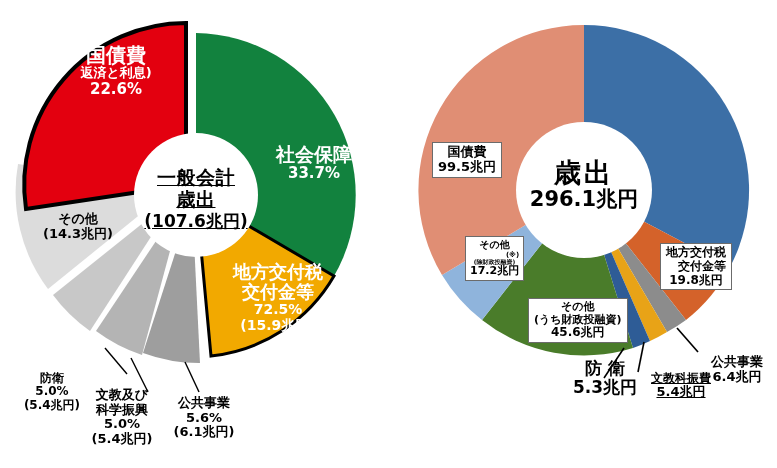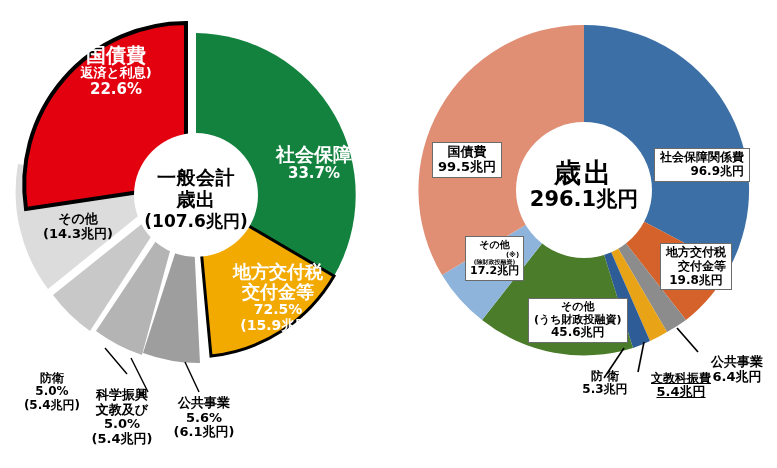--- a/index.html
+++ b/index.html
@@ -39,20 +39,21 @@
   .lbl-white { color: #ffffff; }
   .lbl-black { color: #000000; }
 
   
   .center-left {
     position: absolute;
     text-align: center;
     line-height: 1.18;
     font-weight: bold;
     color: #000;
+    text-decoration: underline;
   }
   .center-left .big { font-size: 19px; letter-spacing: 0.5px; }
   .center-left .sub { font-size: 17px; }
 
   .center-right {
     position: absolute;
     text-align: center;
     line-height: 1.1;
     font-weight: bold;
     color: #000;
@@ -147,22 +148,22 @@
       <div>(14.3兆円)</div>
     </div>
 
     <div class="lbl lbl-black" style="left:8px; top:372px; width:88px; font-size:12px;">
       <div>防衛</div>
       <div>5.0%</div>
       <div>(5.4兆円)</div>
     </div>
 
     <div class="lbl lbl-black" style="left:70px; top:388px; width:104px; font-size:13px;">
+      <div>文教及び</div>
       <div>科学振興</div>
-      <div>文教及び</div>
       <div>5.0%</div>
       <div>(5.4兆円)</div>
     </div>
 
     <div class="lbl lbl-black" style="left:152px; top:396px; width:104px; font-size:13px;">
       <div>公共事業</div>
       <div>5.6%</div>
       <div>(6.1兆円)</div>
     </div>
   </div>
@@ -197,45 +198,41 @@
     <div class="center-right" style="left:128px; top:158px; width:128px;">
       <div class="big">歳出</div>
       <div class="sub">296.1兆円</div>
     </div>
 
     <div class="boxlbl" style="left:40px; top:142px; font-size:13px;">
       <span class="l1">国債費</span>
       <span class="l2">99.5兆円</span>
     </div>
 
-    <div class="boxlbl" style="left:262px; top:148px; font-size:12px;">
-      <span class="l1">社会保障関係費</span>
-      <span class="l2">96.9兆円</span>
-    </div>
 
     <div class="boxlbl" style="left:268px; top:243px; font-size:12px;">
       <span class="l1">地方交付税</span>
       <span class="l2">交付金等</span>
       <span class="l3">19.8兆円</span>
     </div>
 
     <div class="boxlbl" style="left:73px; top:236px; font-size:10px; padding:2px 4px;">
       <span class="l1">その他</span>
       <span class="l2 tiny">(※)</span>
       <span class="l3 tiny2">(除財政投融資)</span>
       <span class="l3" style="font-size:11px;">17.2兆円</span>
     </div>
 
     <div class="boxlbl" style="left:136px; top:298px; font-size:11px;">
       <span class="l1">その他</span>
       <span class="l2">(うち財政投融資)</span>
       <span class="l3" style="font-size:12px;">45.6兆円</span>
     </div>
 
-    <div class="lbl lbl-black" style="left:178px; top:370px; width:70px; font-size:12px;">
+    <div class="lbl lbl-black" style="left:178px; top:359px; width:70px; font-size:17px;">
       <div>防 衛</div>
       <div>5.3兆円</div>
     </div>
 
     <div class="lbl lbl-black" style="left:248px; top:372px; width:82px; font-size:12px;text-decoration:underline;">
       <div>文教科振費</div>
       <div style="font-size:13px;">5.4兆円</div>
     </div>
 
     <div class="lbl lbl-black" style="left:306px; top:355px; width:78px; font-size:13px;">

